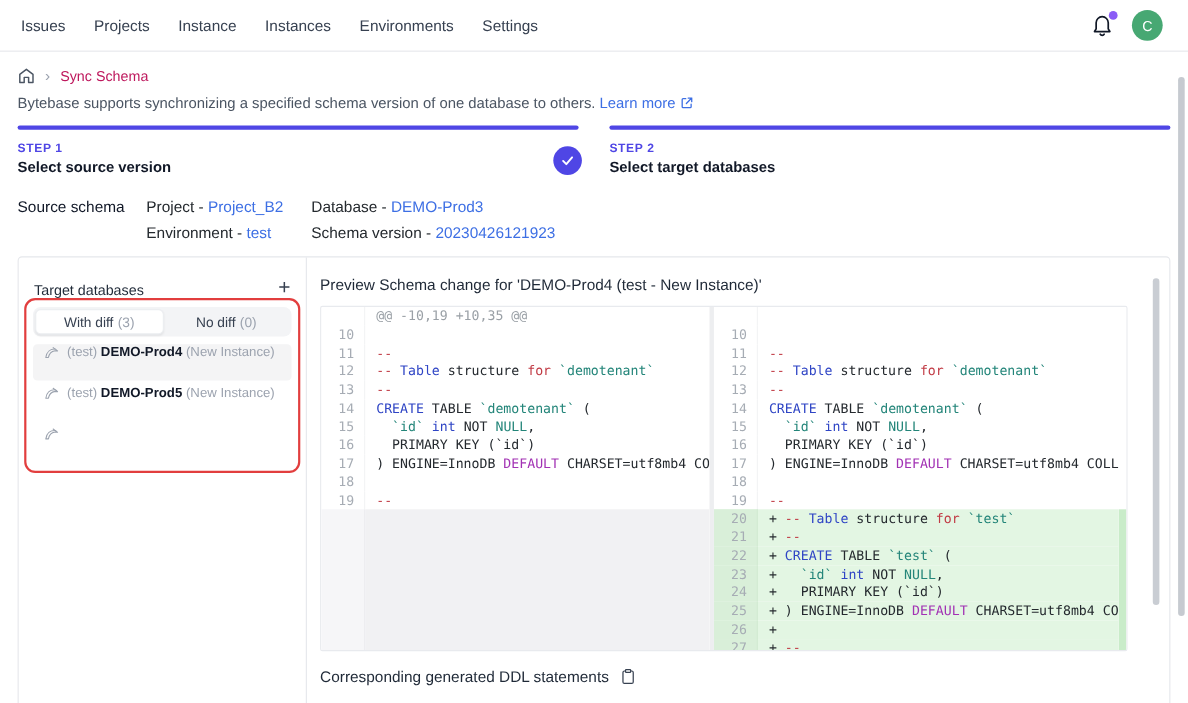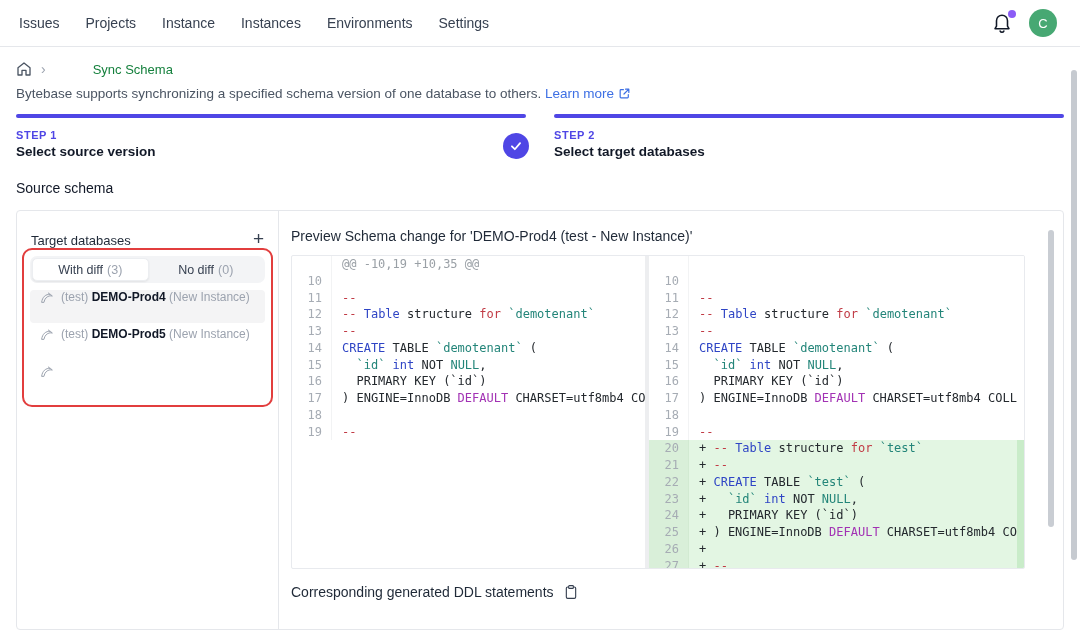--- a/index.html
+++ b/index.html
@@ -13,21 +13,21 @@
   .nav-right { margin-left:auto; display:flex; align-items:center; gap:16px; padding-right:4px; }
   .bell-wrap { position:relative; width:22px; height:22px; cursor:pointer; }
   .bell-dot { position:absolute; top:-2px; right:-3px; width:8px; height:8px;
     border-radius:50%; background:#8b5cf6; }
   .avatar { width:28px; height:28px; border-radius:50%; background:#47a873; color:#fff;
     display:flex; align-items:center; justify-content:center; font-size:13px; font-weight:500; cursor:pointer; }
 
   
   .breadcrumb { margin:14px 16px 0; display:flex; align-items:center; gap:9px; }
   .crumb-sep { color:#9ca3af; font-size:14px; }
-  .crumb-current { font-size:13px; color:#15803d;margin-left:38px; }
+  .crumb-current { font-size:13px; color:#be185d; }
   .intro { margin:9px 16px 0; font-size:13.5px; color:#4b5563; }
   .intro a { color:#3d6fe4; text-decoration:none; cursor:pointer; white-space:nowrap; }
 
   
   .steps { margin:13px 16px 0; display:grid; grid-template-columns:1fr 1fr; gap:28px; position:relative; }
   .step-bar { height:4px; background:#4f46e5; border-radius:2px; }
   .step-label { margin-top:11px; font-size:11px; font-weight:700; color:#4f46e5; letter-spacing:.05em; }
   .step-title { margin-top:3px; font-size:13.5px; font-weight:600; color:#111827; }
   .step-check { position:absolute; left:487px; top:19px; width:26px; height:26px;
     border-radius:50%; background:#4f46e5; display:flex; align-items:center; justify-content:center; }
@@ -57,21 +57,21 @@
     gap:6px; padding:0 9px; font-size:12px; color:#9ca3af; cursor:pointer; white-space:nowrap; overflow:hidden; }
   .db-item.selected { background:#f4f4f5; }
   .db-name { color:#111827; font-weight:600; }
 
   .right-panel { flex:1; min-width:0; padding:13px 38px 0 12px; display:flex; flex-direction:column; }
   .preview-title { font-size:14px; color:#1f2937; margin:4px 0 11px; }
 
   
   .diff { border:1px solid #e8eaee; border-radius:2px; height:314px; display:flex; position:relative;
     overflow:hidden; font-family:"DejaVu Sans Mono","Liberation Mono",monospace; font-size:12px; background:#fff; }
-  .pane { display:flex; flex-direction:row; overflow:hidden; }
+  .pane { display:flex; flex-direction:column; overflow:hidden; }
   .pane.pleft { width:357px; flex-shrink:0; border-right:4px solid #edeef0; }
   .pane.pright { flex:1; min-width:0; margin-right:7px; }
   .rows { display:flex; flex-direction:column; flex-shrink:0; }
   .diff-row { display:flex; height:16.75px; line-height:16.75px; flex-shrink:0; }
   .diff-row .gutter { width:40px; flex-shrink:0; text-align:right; padding-right:9px;
     color:#a6acb4; border-right:1px solid #f2f3f4; }
   .diff-row .code { flex:1; white-space:pre; overflow:hidden; padding-left:10px; color:#24292e; }
   .diff-row.hdr .code { color:#9aa0a6; }
   .diff-row.add { background:#e3f6e3; }
   .diff-row.add .gutter { background:#d9efd9; border-right-color:#d2ead2; }
@@ -147,20 +147,34 @@
   </div>
   <div class="step-check">
     <svg width="14" height="14" viewBox="0 0 24 24" fill="none" stroke="#fff" stroke-width="3" stroke-linecap="round" stroke-linejoin="round">
         <path d="M5 12.5 10 17.5 19 7"></path>
       </svg>
   </div>
 </div>
 
 <div class="source">
   <div class="source-label">Source schema</div>
+  <div class="source-grid">
+    <div class="field">
+      <span>Project</span> - <a>Project_B2</a>
+    </div>
+    <div class="field">
+      <span>Database</span> - <a>DEMO-Prod3</a>
+    </div>
+    <div class="field">
+      <span>Environment</span> - <a>test</a>
+    </div>
+    <div class="field">
+      <span>Schema version</span> - <a>20230426121923</a>
+    </div>
+  </div>
 </div>
 
 <div class="card">
 
   <div class="left-panel">
     <div class="lp-header">
       <span class="lp-title">Target databases</span>
       <button class="add-btn">+</button>
     </div>
     <div class="red-box">

